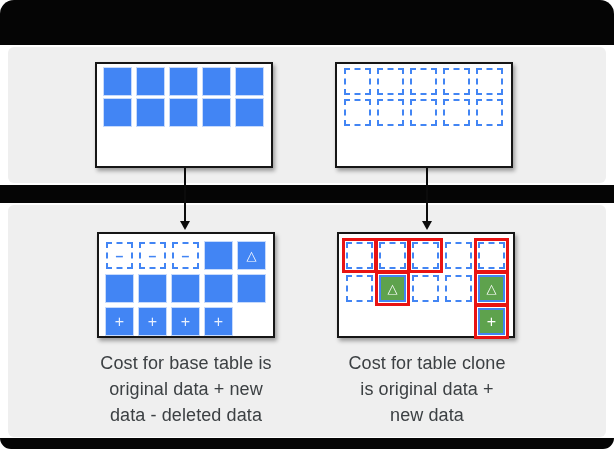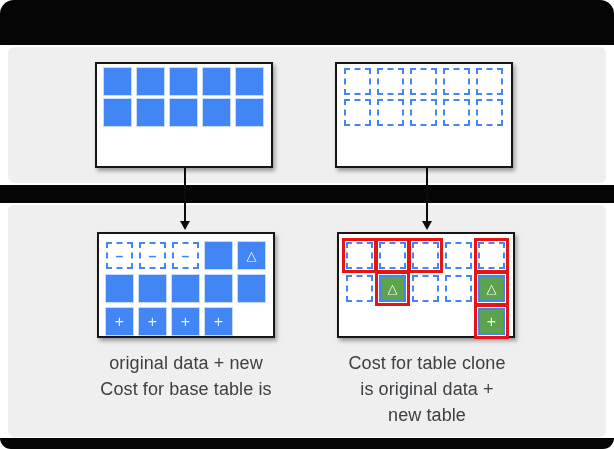--- a/index.html
+++ b/index.html
@@ -158,23 +158,24 @@
       <div class="cell c-empty"></div>
       <div class="cell c-empty"></div>
       <div class="cell c-empty"></div>
       <div class="cell c-empty"></div>
       <div class="cell c-green ring">
         <span class="glyph g-plus">+</span>
       </div>
     </div>
 
   <div class="caption" id="cap-l">
+    <div>Cost for base table is</div>
     <div>original data + new</div>
-    <div>Cost for base table is</div>
+    <div>data - deleted data</div>
   </div>
 
   <div class="caption" id="cap-r">
     <div>Cost for table clone</div>
     <div>is original data +</div>
-    <div>new table</div>
+    <div>new data</div>
   </div>
 
 </div>
 
 </body></html>

